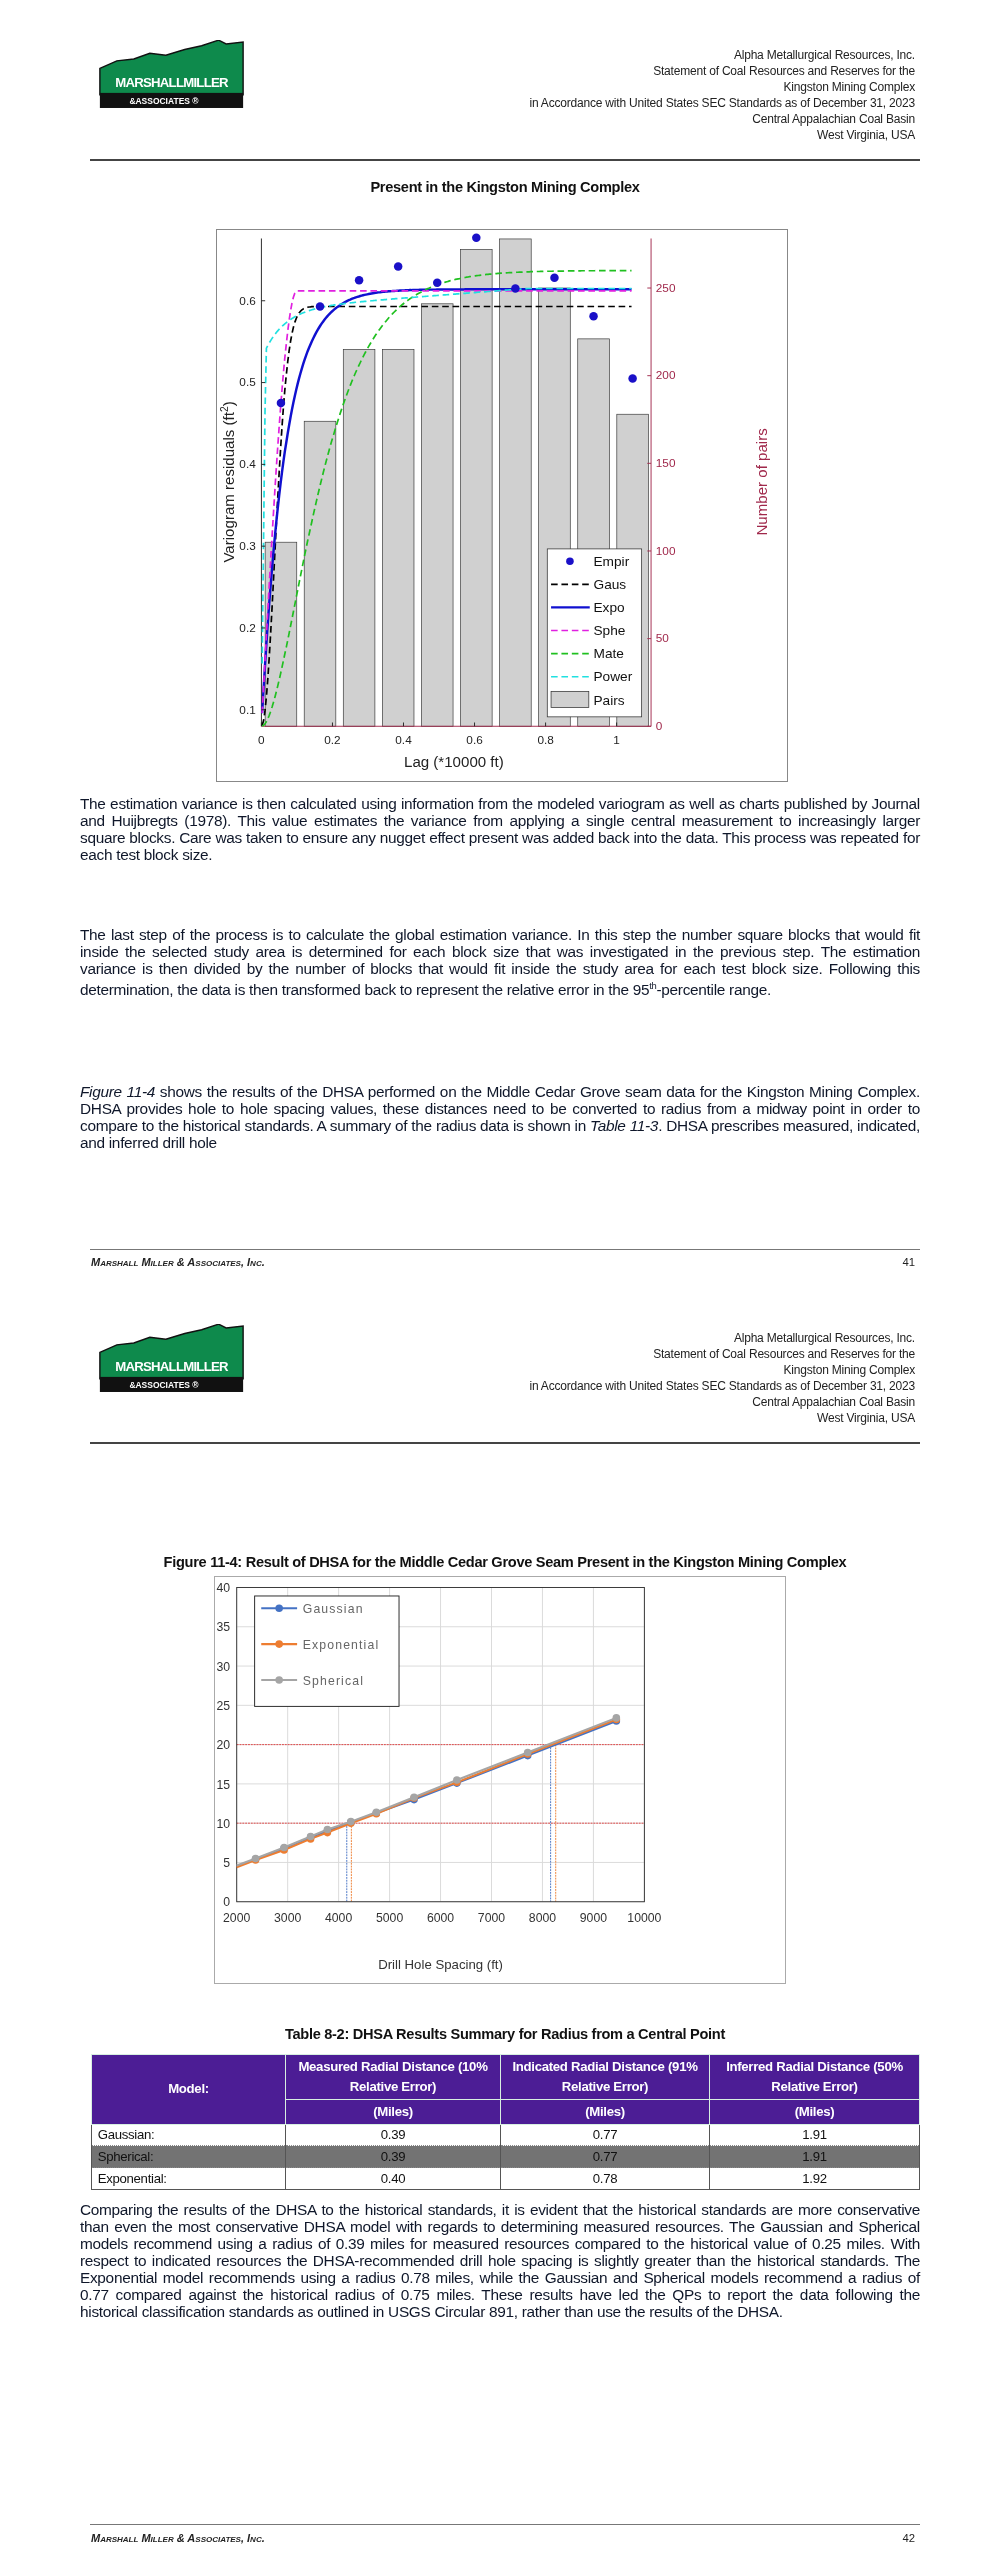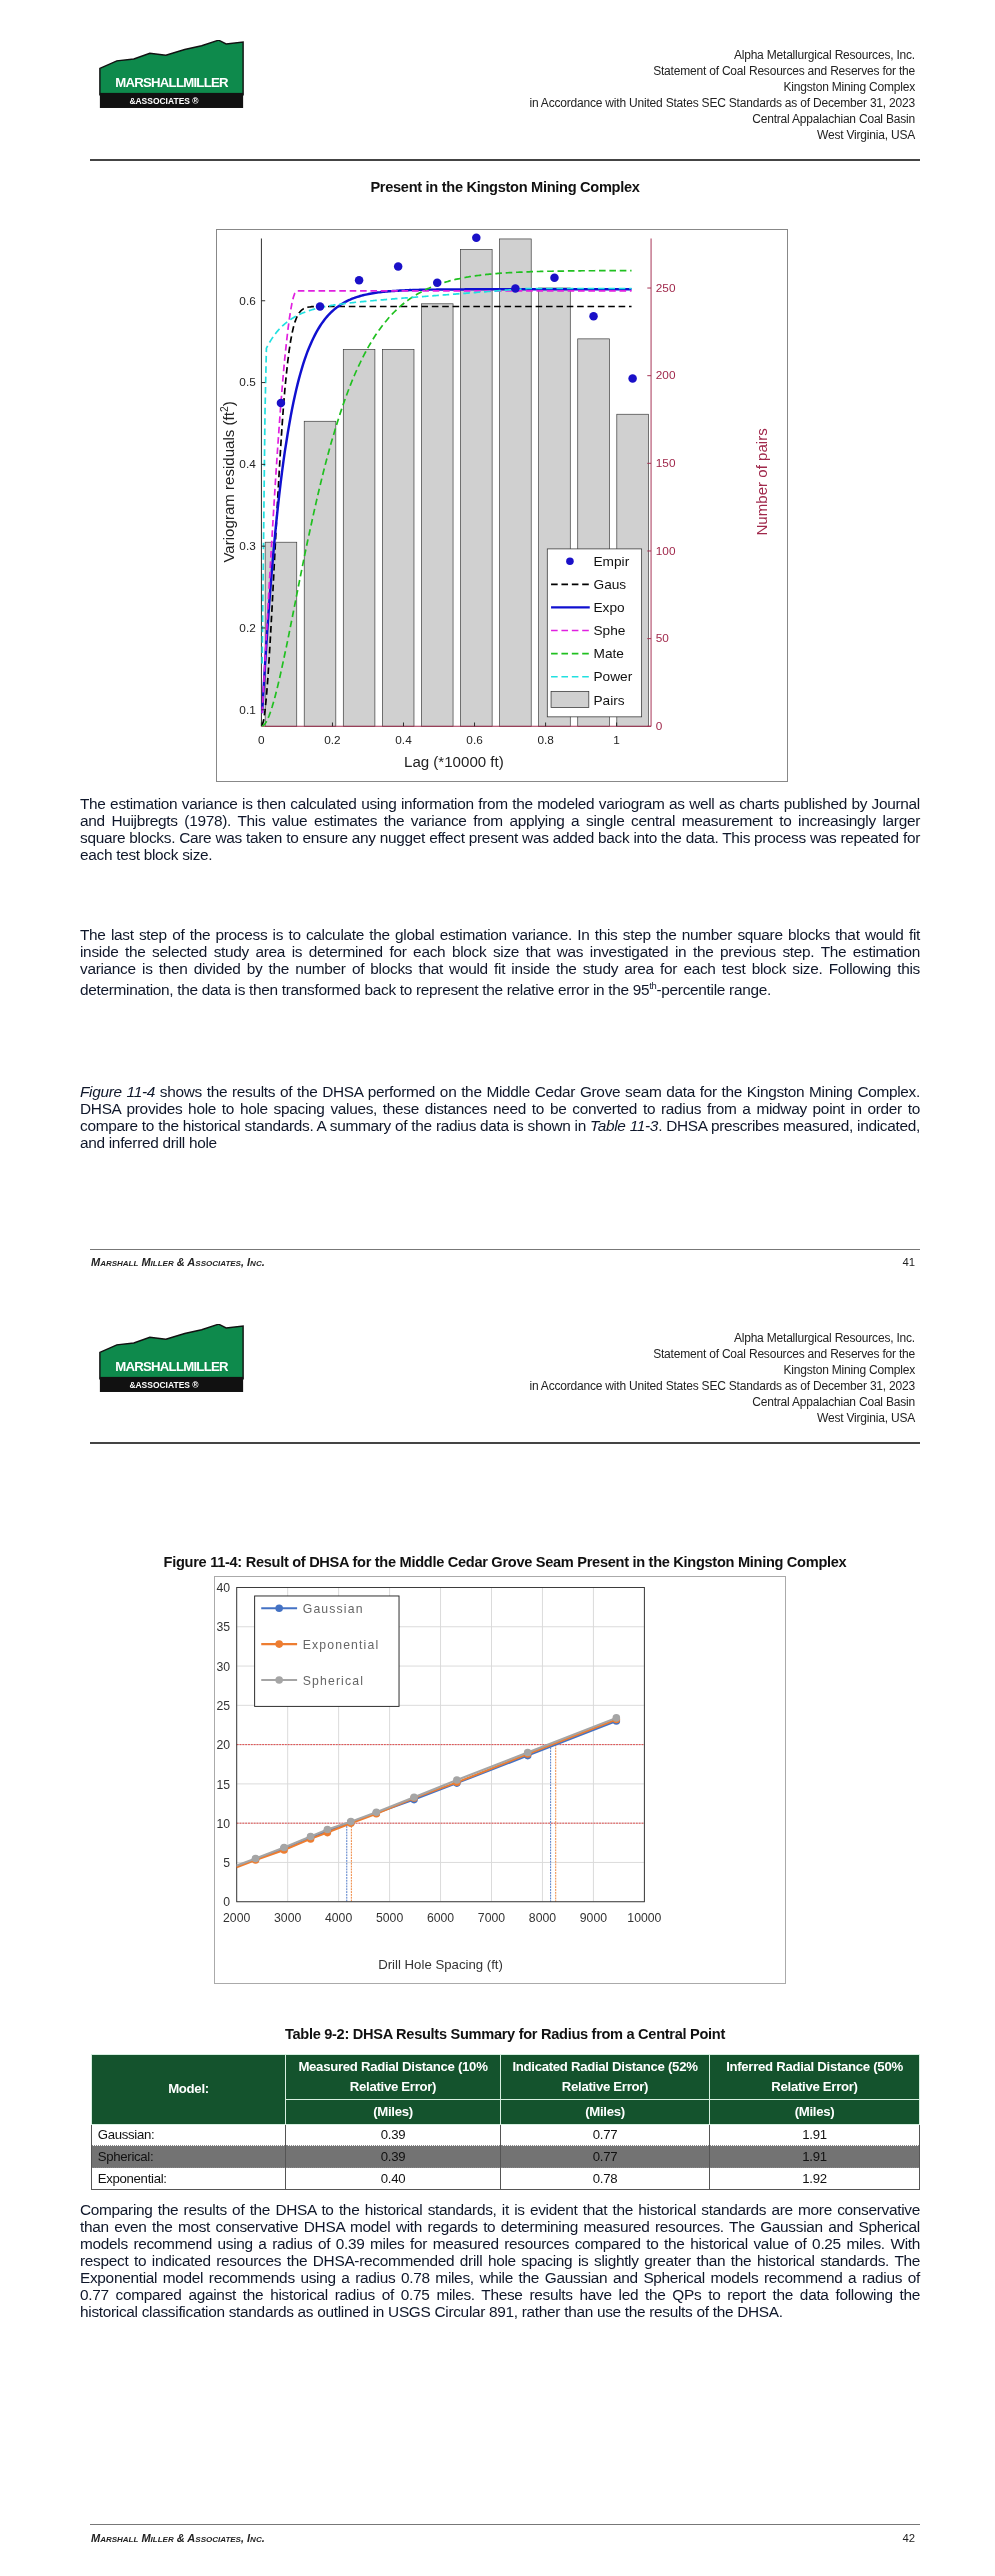--- a/index.html
+++ b/index.html
@@ -11,21 +11,21 @@
   .hdr-rule { position: absolute; left: 90px; right: 75px; top: 159px; height: 1.9px; background: #444; }
   .fig-title { position: absolute; left: 90px; right: 75px; text-align: center; font-weight: bold; font-size: 14.6px; line-height: 22px; color: #111; letter-spacing: -0.3px; }
   .fig-box { position: absolute; border: 1.4px solid #888; background: #fff; }
   .para { position: absolute; left: 80px; right: 75px; font-size: 15.4px; line-height: 17px; text-align: justify; color: #0f172a; letter-spacing: -0.3px; }
   .para i { font-style: italic; }
   .foot-rule { position: absolute; left: 90px; right: 75px; height: 1.4px; background: #777; }
   .foot-left { position: absolute; left: 91px; font-style: italic; font-weight: bold; font-size: 11px; color: #222; font-variant: small-caps; }
   .foot-right { position: absolute; right: 80px; font-size: 11.3px; color: #222; }
   svg text { font-family: "Liberation Sans", sans-serif; }
   table.dhsa { position: absolute; left: 91px; width: 829px; border-collapse: collapse; font-size: 13.2px; letter-spacing: -0.3px; }
-  table.dhsa th { background: #14532d; color: #fff; font-weight: bold; padding: 1.9px 3.8px; border: 0.9px solid #d7efe0; text-align: center; line-height: 20px; }
+  table.dhsa th { background: #4c1d95; color: #fff; font-weight: bold; padding: 1.9px 3.8px; border: 0.9px solid #d7efe0; text-align: center; line-height: 20px; }
   table.dhsa td { border-left: 0.9px solid #555; border-right: 0.9px solid #555; border-bottom: 0.9px dotted #888; padding: 0.9px 5.7px; text-align: center; line-height: 19px; }
   table.dhsa td.model { text-align: left; }
   table.dhsa tr.alt td { background: #737373; }
   table.dhsa tr.last td { border-bottom: 0.9px solid #555; }
   .tbl-title { position: absolute; left: 90px; right: 75px; text-align: center; font-weight: bold; font-size: 14.6px; letter-spacing: -0.3px; }
 </style>
 </head>
 <body>
 
 <div class="page">
@@ -281,28 +281,28 @@
             <circle cx="295" cy="1741" r="4" fill="#ed7d31"></circle>
             <text x="320" y="1746" font-size="13" fill="#666" letter-spacing="1.2">Exponential</text>
             <line x1="276" y1="1779" x2="314" y2="1779" stroke="#a5a5a5" stroke-width="2.2"></line>
             <circle cx="295" cy="1779" r="4" fill="#a5a5a5"></circle>
             <text x="320" y="1784" font-size="13" fill="#666" letter-spacing="1.2">Spherical</text>
           </g>
       </g>
     </svg>
   </div>
 
-  <div class="tbl-title" style="top:738px;">Table 9-2:  DHSA Results Summary for Radius from a Central Point</div>
+  <div class="tbl-title" style="top:738px;">Table 8-2:  DHSA Results Summary for Radius from a Central Point</div>
 
   <table class="dhsa" style="top:766px;">
     <thead>
       <tr>
         <th rowspan="2" style="width:194px;">Model:</th>
         <th style="width:215px;">Measured Radial Distance (10% Relative Error)</th>
-        <th style="width:209px;">Indicated Radial Distance (52% Relative Error)</th>
+        <th style="width:209px;">Indicated Radial Distance (91% Relative Error)</th>
         <th>Inferred Radial Distance (50% Relative Error)</th>
       </tr>
       <tr>
         <th>(Miles)</th>
         <th>(Miles)</th>
         <th>(Miles)</th>
       </tr>
     </thead>
     <tbody>
       <tr>

